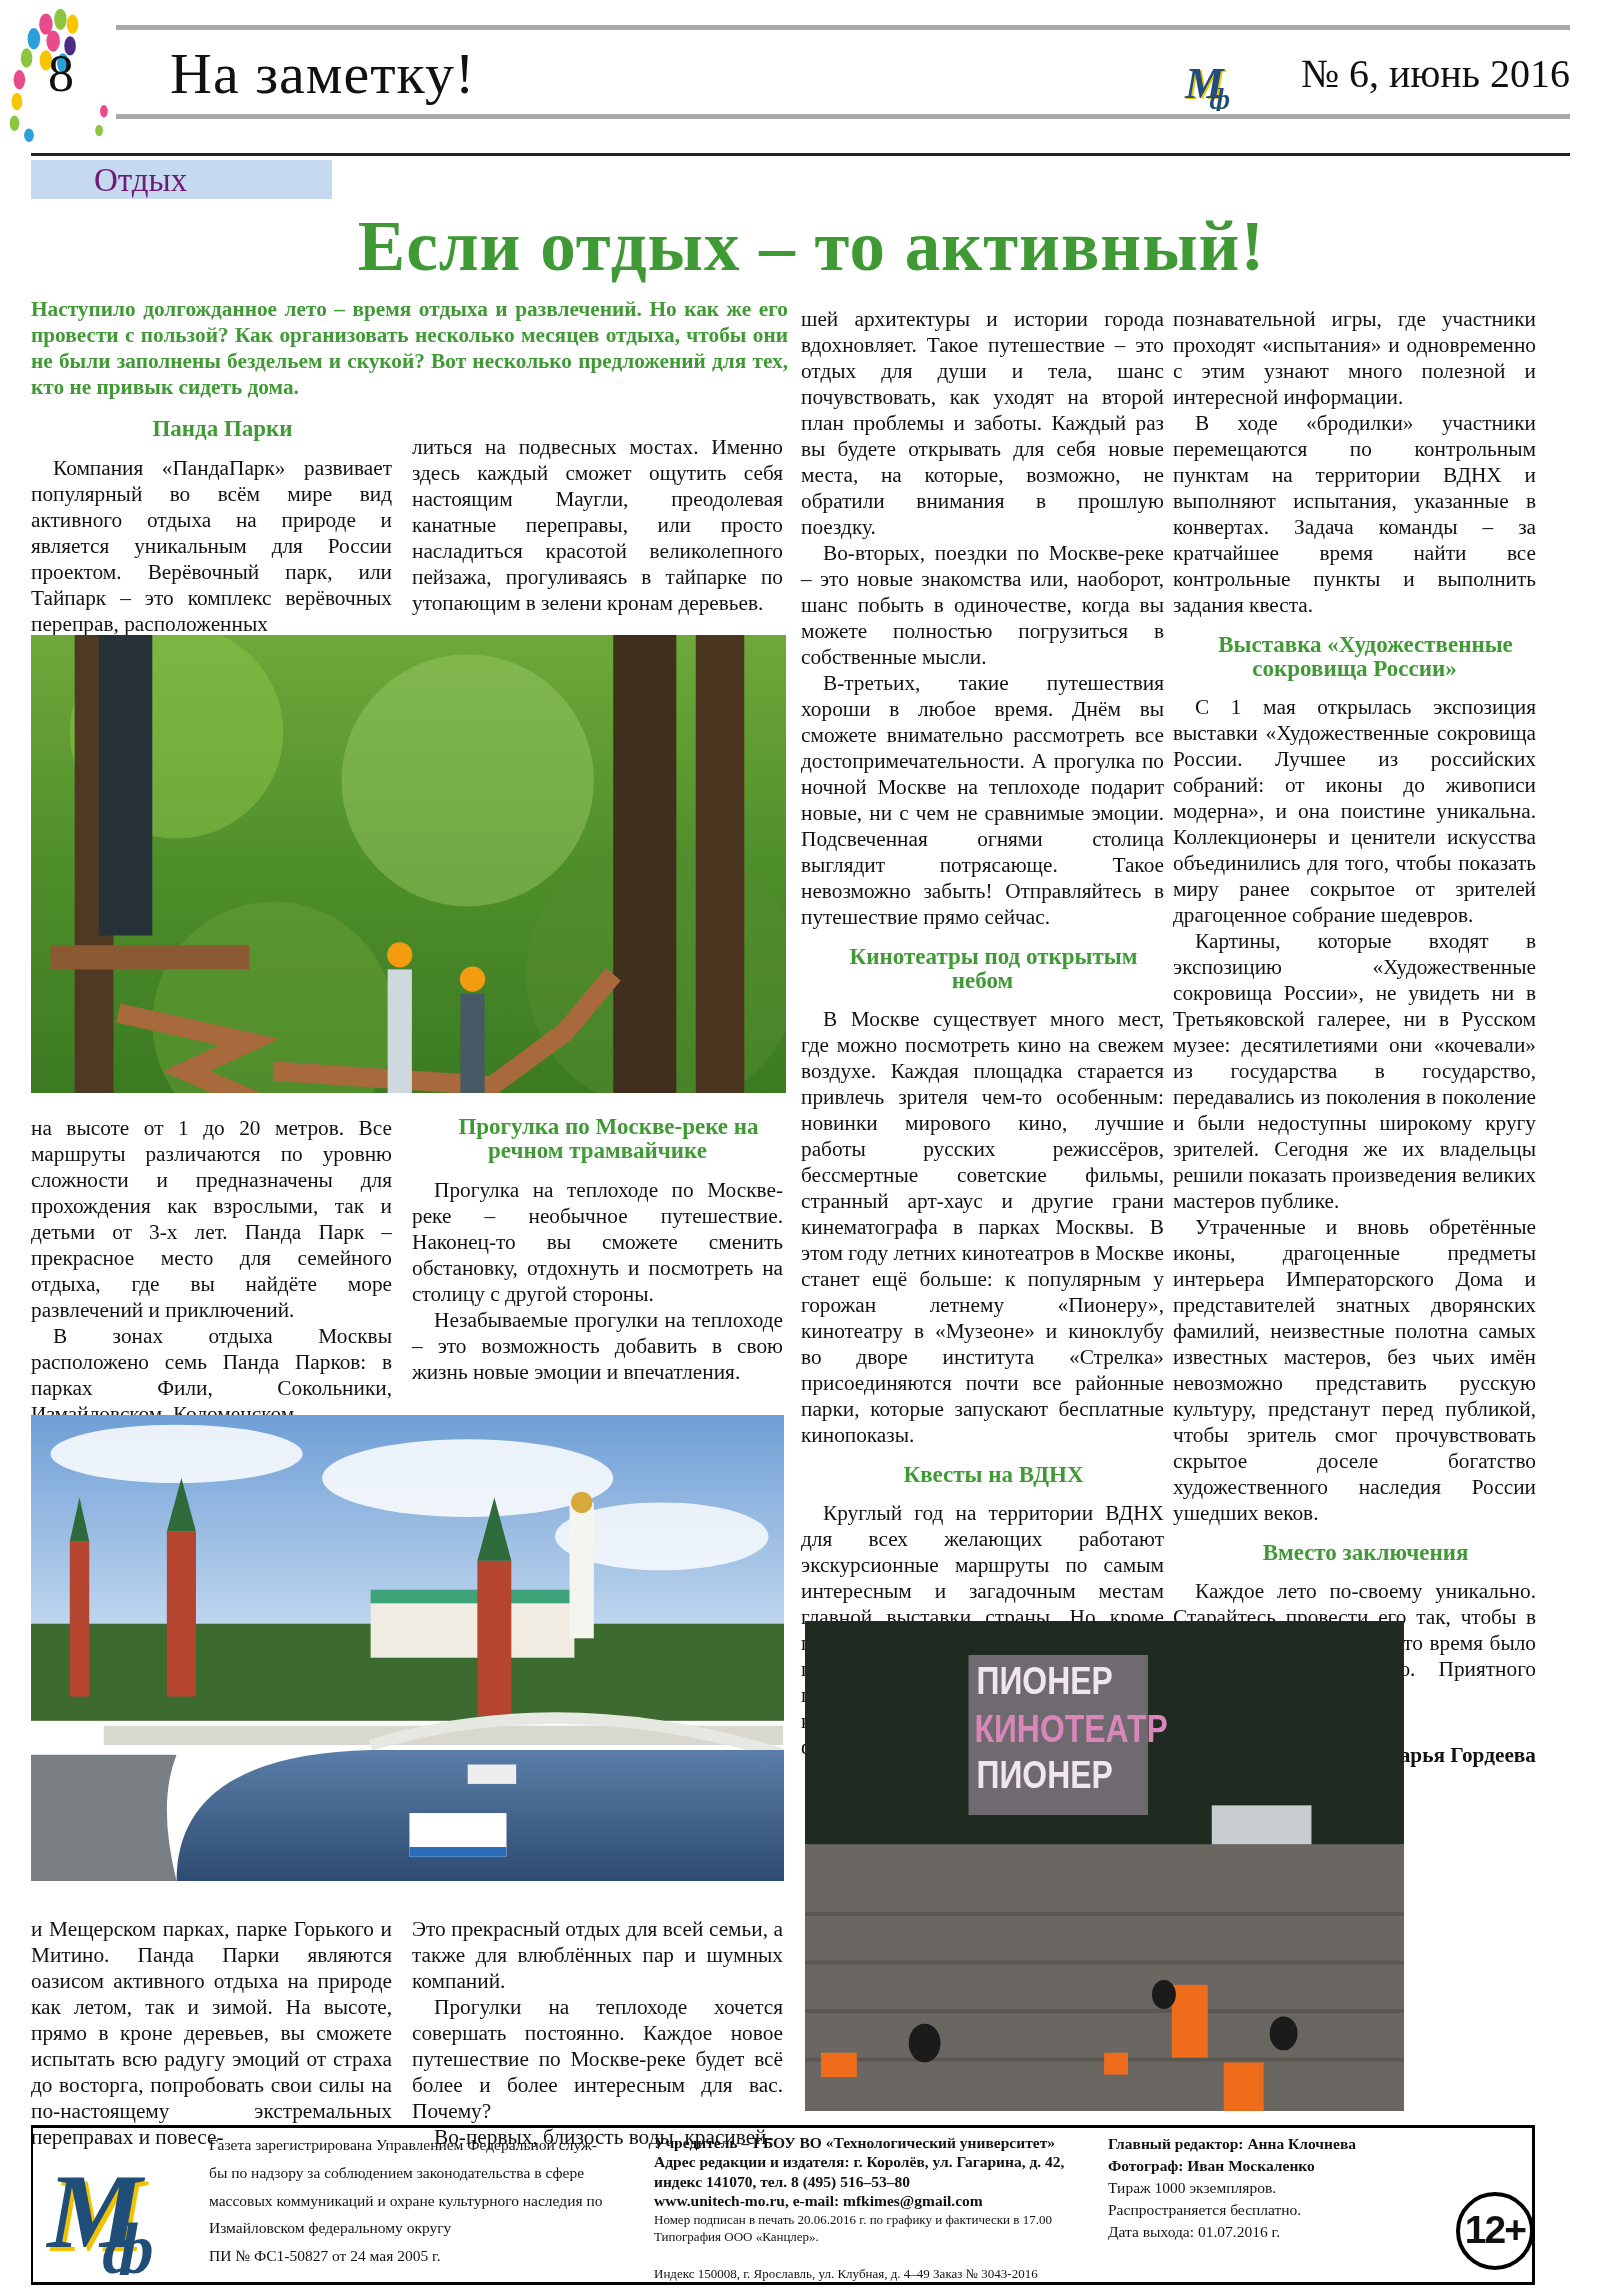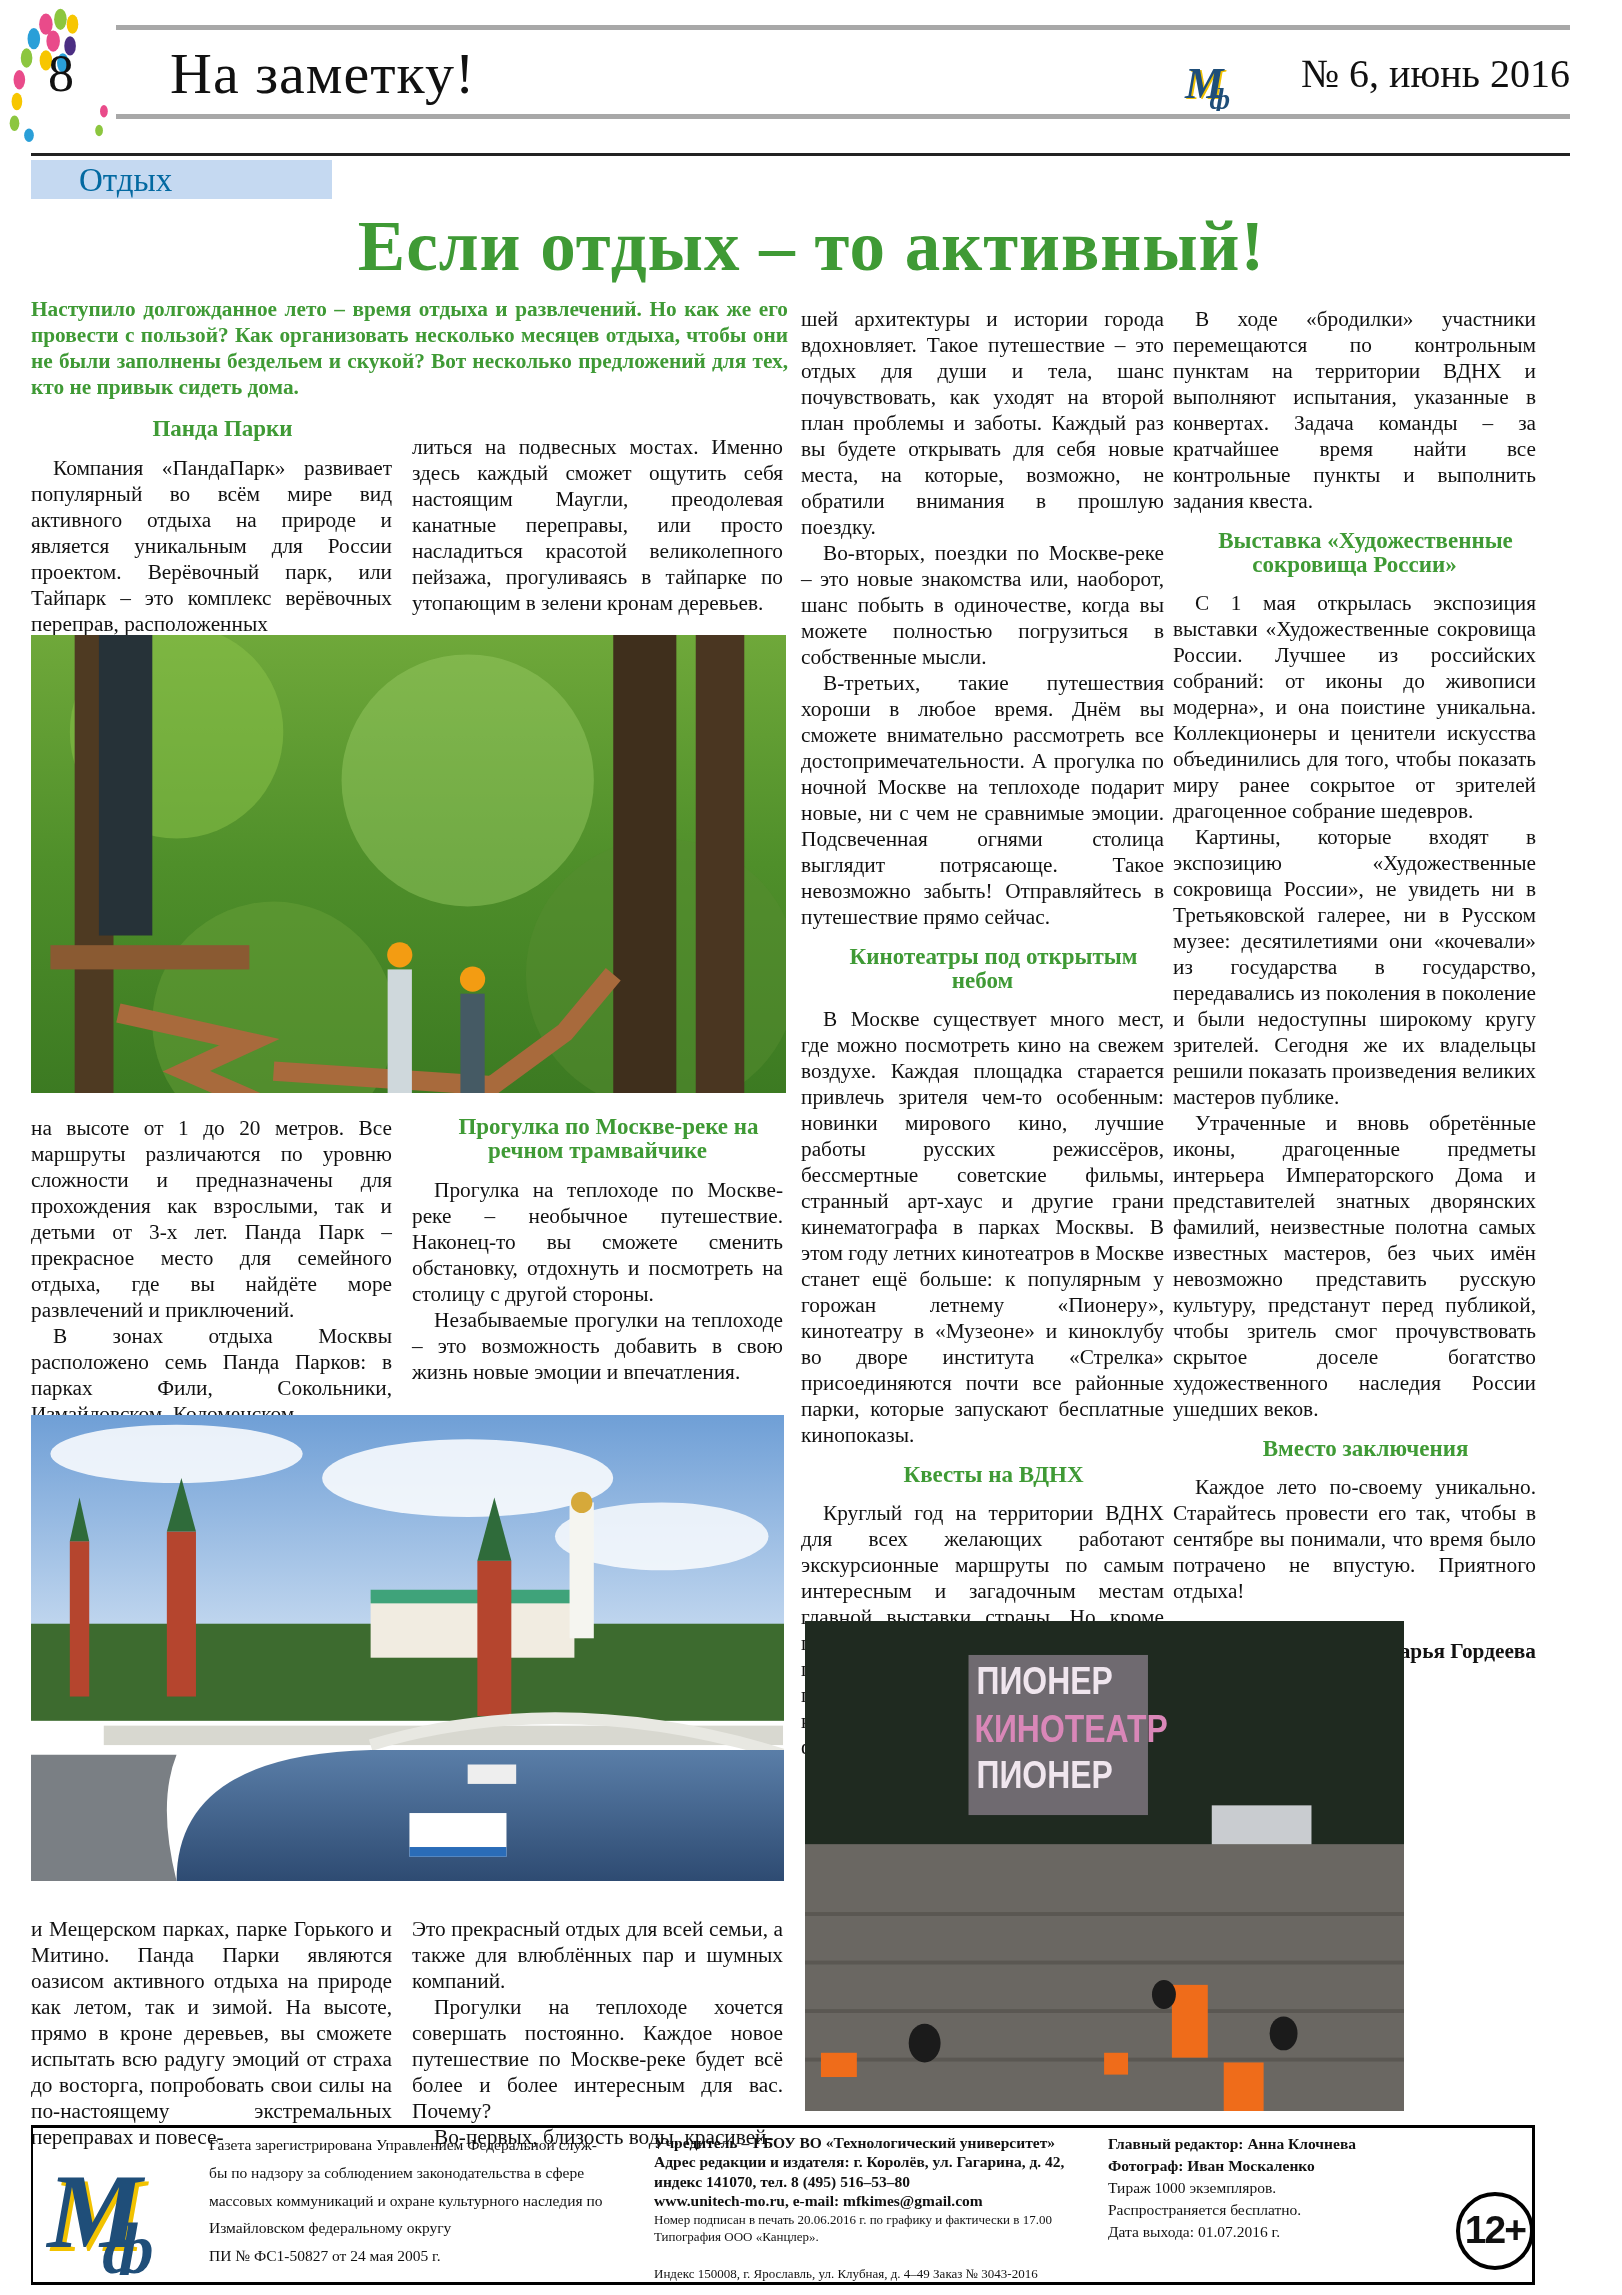--- a/index.html
+++ b/index.html
@@ -9,21 +9,21 @@
 
   
   .balloons { left: 0; top: 0; width: 116px; height: 145px; }
   .hdr-rule { left: 116px; right: 53px; height: 4.8px; background: #a8a8a8; }
   .page-num { left: 48px; top: 48px; font-size: 52px; line-height: 1; }
   .section-title { left: 170px; top: 45px; font-size: 58px; line-height: 1; letter-spacing: 1px; }
   .logo-small { left: 1183px; top: 58px; width: 53px; height: 53px; }
   .issue { right: 53px; top: 54px; font-size: 40px; line-height: 1; }
   .rule-dark { left: 31px; right: 53px; top: 153px; height: 2.9px; background: #222; }
   .rubric { left: 31px; top: 160px; width: 301px; height: 39px; background: #c5d9f1;
-            color: #0369a1; font-size: 33px; line-height: 40px; padding-left: 48px; box-sizing: border-box; }
+            color: #701a75; font-size: 33px; line-height: 40px; padding-left: 63px; box-sizing: border-box; }
   .headline { left: 0; width: 1623px; top: 211px; text-align: center; color: #3f9a35;
               font-size: 71px; font-weight: bold; line-height: 1; letter-spacing: 1px; }
 
   
   .col { font-size: 21.3px; line-height: 26px; text-align: justify; }
   .col p { margin: 0; text-indent: 22px; }
   .col p.noind { text-indent: 0; }
   .lead { left: 31px; top: 296px; width: 757px; color: #3f9a35; font-weight: bold; font-size: 21.3px; line-height: 26px; text-align: justify; }
   .sub { color: #3f9a35; font-weight: bold; font-size: 23px; line-height: 24px; text-align: center; margin: 0; }
   .author { font-weight: bold; font-size: 21.3px; text-align: right; }
@@ -180,20 +180,21 @@
   <p class="noind">шей архитектуры и истории города вдохновляет. Такое путешествие – это отдых для души и тела, шанс почувствовать, как уходят на второй план проблемы и заботы. Каждый раз вы будете открывать для себя новые места, на которые, возможно, не обратили внимания в прошлую поездку.</p>
   <p>Во-вторых, поездки по Москве-реке – это новые знакомства или, наоборот, шанс побыть в одиночестве, когда вы можете полностью погрузиться в собственные мысли.</p>
   <p>В-третьих, такие путешествия хороши в любое время. Днём вы сможете внимательно рассмотреть все достопримечательности. А прогулка по ночной Москве на теплоходе подарит новые, ни с чем не сравнимые эмоции. Подсвеченная огнями столица выглядит потрясающе. Такое невозможно забыть! Отправляйтесь в путешествие прямо сейчас.</p>
   <p class="sub" style="margin:14.5px 0 13.6px 0;">Кинотеатры под открытым небом</p>
   <p>В Москве существует много мест, где можно посмотреть кино на свежем воздухе. Каждая площадка старается привлечь зрителя чем-то особенным: новинки мирового кино, лучшие работы русских режиссёров, бессмертные советские фильмы, странный арт-хаус и другие грани кинематографа в парках Москвы. В этом году летних кинотеатров в Москве станет ещё больше: к популярным у горожан летнему «Пионеру», кинотеатру в «Музеоне» и киноклубу во дворе института «Стрелка» присоединяются почти все районные парки, которые запускают бесплатные кинопоказы.</p>
   <p class="sub" style="margin:14.5px 0 13.6px 0;">Квесты на ВДНХ</p>
   <p>Круглый год на территории ВДНХ для всех желающих работают экскурсионные маршруты по самым интересным и загадочным местам главной выставки страны. Но кроме познавательных туров можно поучаствовать в необычных приключенческих «бродилках» – квестах. Такие прогулки построены в формате</p>
 </div>
 
 <div class="abs col" style="left:1173px; top:306px; width:363px;">
+  <p class="noind">познавательной игры, где участники проходят «испытания» и одновременно с этим узнают много полезной и интересной информации.</p>
   <p>В ходе «бродилки» участники перемещаются по контрольным пунктам на территории ВДНХ и выполняют испытания, указанные в конвертах. Задача команды – за кратчайшее время найти все контрольные пункты и выполнить задания квеста.</p>
   <p class="sub" style="margin:14.5px 0 13.6px 0;">Выставка «Художественные сокровища России»</p>
   <p>С 1 мая открылась экспозиция выставки «Художественные сокровища России. Лучшее из российских собраний: от иконы до живописи модерна», и она поистине уникальна. Коллекционеры и ценители искусства объединились для того, чтобы показать миру ранее сокрытое от зрителей драгоценное собрание шедевров.</p>
   <p>Картины, которые входят в экспозицию «Художественные сокровища России», не увидеть ни в Третьяковской галерее, ни в Русском музее: десятилетиями они «кочевали» из государства в государство, передавались из поколения в поколение и были недоступны широкому кругу зрителей. Сегодня же их владельцы решили показать произведения великих мастеров публике.</p>
   <p>Утраченные и вновь обретённые иконы, драгоценные предметы интерьера Императорского Дома и представителей знатных дворянских фамилий, неизвестные полотна самых известных мастеров, без чьих имён невозможно представить русскую культуру, предстанут перед публикой, чтобы зритель смог прочувствовать скрытое доселе богатство художественного наследия России ушедших веков.</p>
   <p class="sub" style="margin:14.5px 0 13.6px 0;">Вместо заключения</p>
   <p>Каждое лето по-своему уникально. Старайтесь провести его так, чтобы в сентябре вы понимали, что время было потрачено не впустую. Приятного отдыха!</p>
   <p class="author" style="margin-top:34px;">Дарья Гордеева</p>
 </div>
 

